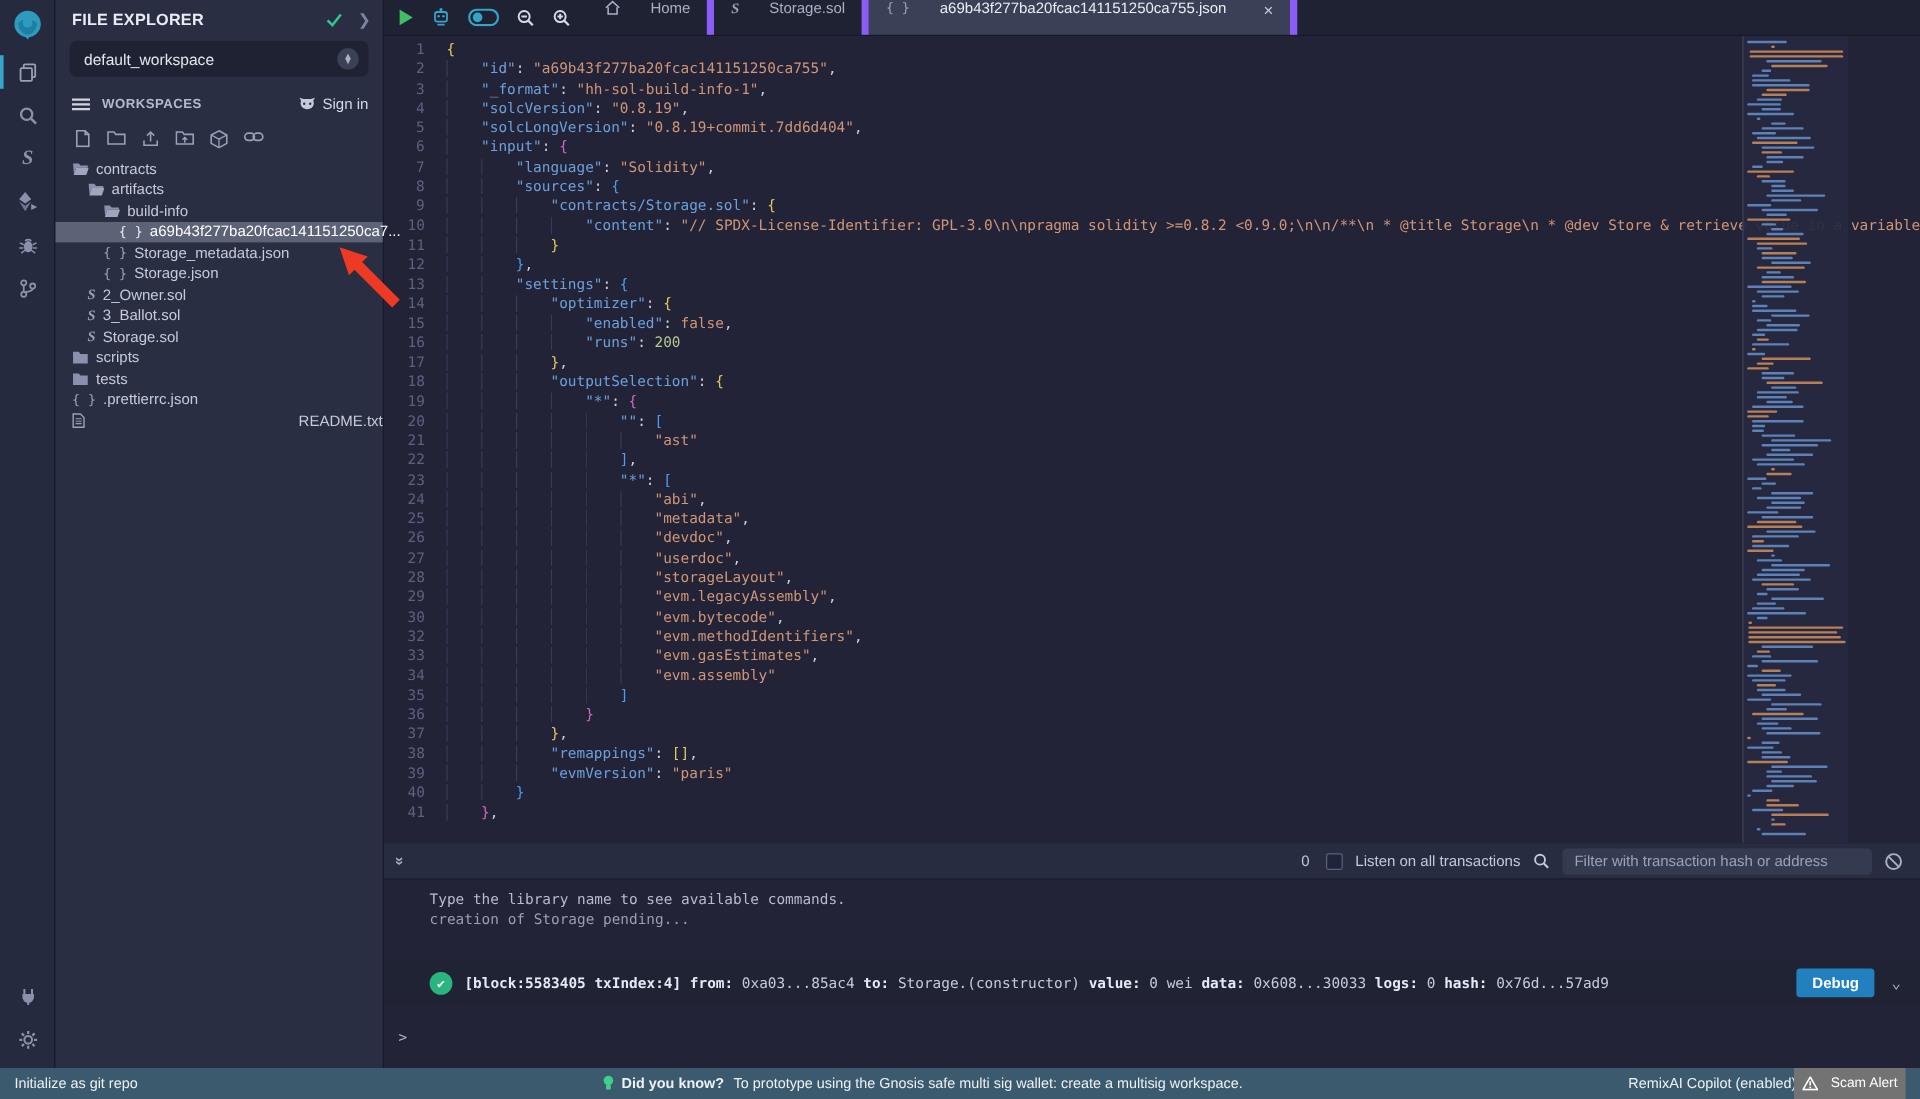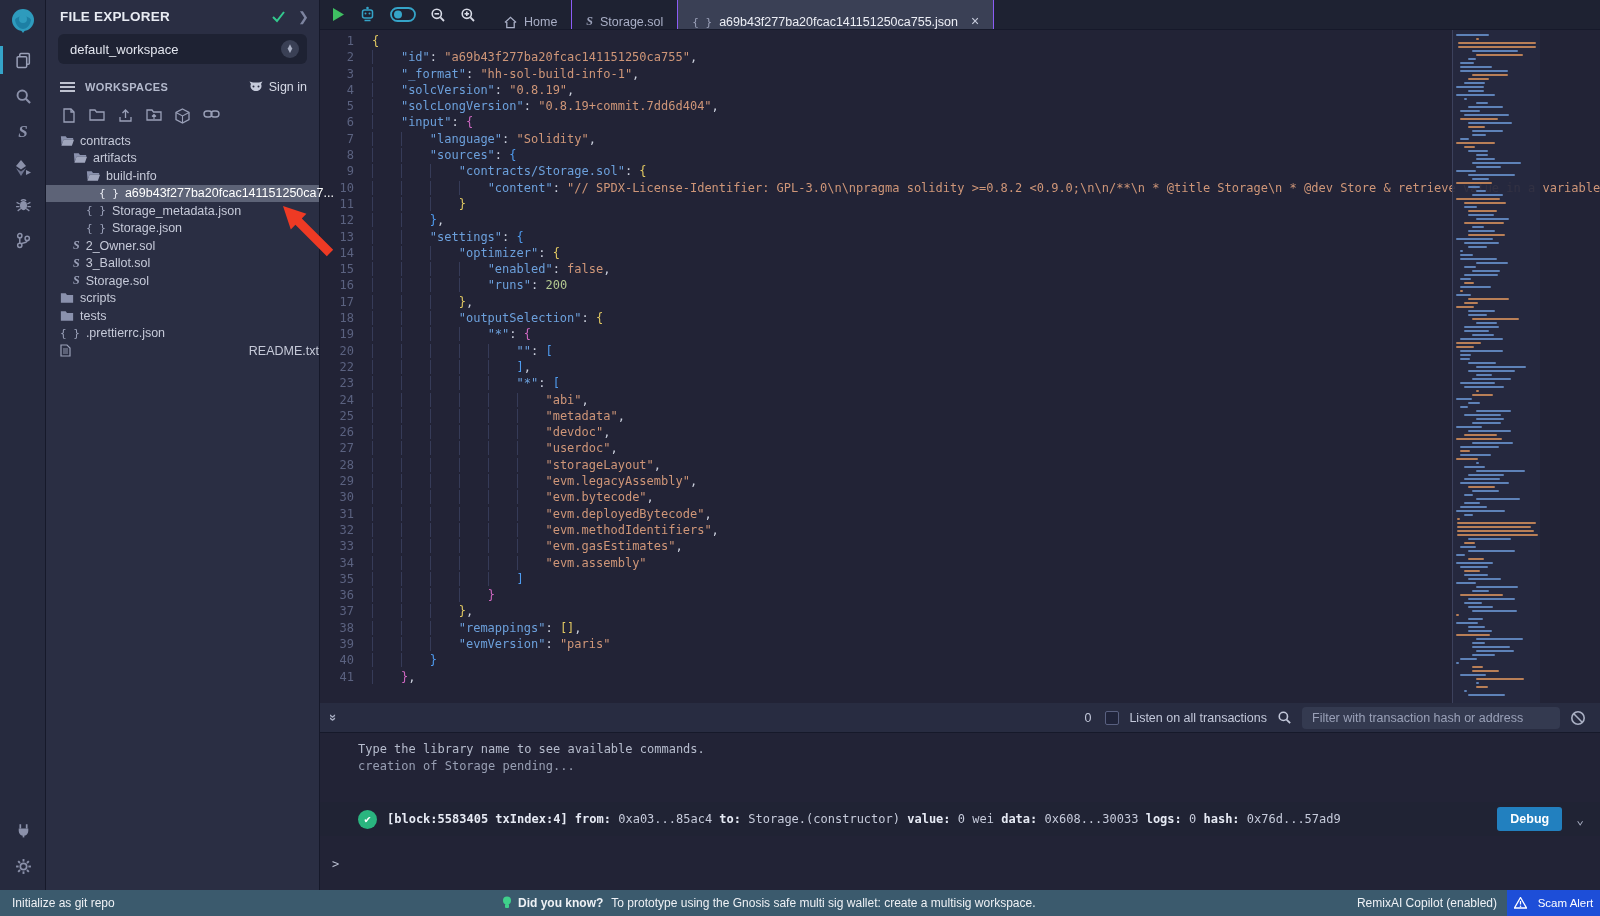--- a/index.html
+++ b/index.html
@@ -37,22 +37,22 @@
   .tico { font-family:"DejaVu Sans Mono",monospace; font-size:11px; color:#9aa0b8; }
   .tree-row.selected .tico { color:#e8eaf2; }
   .tico.sol { font-family:"Liberation Serif",serif; font-style:italic; font-weight:bold; font-size:12px; }
   
   #red-arrow { position:absolute; left:255px; top:190px; z-index:60; pointer-events:none; }
   
   #editor { position:absolute; left:320px; top:0; right:0; height:703px; background:#222336; }
   #tabbar { height:30px; background:#1e2232; border-bottom:1px solid #16192a; display:flex; align-items:stretch; }
   .tb-icons { display:flex; align-items:center; gap:14px; padding:0 14px 0 12px; }
   .tb-ic { cursor:pointer; display:flex; align-items:center; }
-  .tab { display:flex; align-items:flex-end; gap:7px; padding:0 14px; font-size:12.5px; color:#a9afc6;
-    border-right:1px solid #8b5cf6; cursor:pointer; white-space:nowrap; }
+  .tab { display:flex; align-items:flex-start; gap:25px; padding:0 14px; font-size:12.5px; color:#a9afc6;
+    border-right:6px solid #8b5cf6; cursor:pointer; white-space:nowrap; }
   .tab.active { background:#3a4055; color:#eceef5; }
   .tab .close { margin-left:6px; color:#c9cedf; font-size:14px; }
   
   #code-area { position:relative; height:673px; overflow:hidden;
     font-family:"DejaVu Sans Mono",monospace; font-size:12px; line-height:16.3px; }
   #code-lines { padding-top:3px; }
   .line { display:flex; white-space:pre; }
   .ln { width:52px; text-align:right; padding-right:18px; color:#5b6280; flex:none; user-select:none; }
   .ig { box-shadow:inset 1px 0 0 #363b58; }
   .tk-k { color:#6ca0dc; } .tk-s { color:#cf9678; } .tk-n { color:#b3c88f; }
@@ -84,21 +84,21 @@
     font-family:"Liberation Sans",sans-serif; font-size:12.5px; font-weight:bold; padding:5px 13px; cursor:pointer; }
   #tx-chevron { margin-right:16px; color:#aab0c4; font-size:13px; cursor:pointer; }
   #term-prompt { position:absolute; left:12px; bottom:18px; color:#b8bdcf; }
   
   #status-bar { position:absolute; left:0; top:890px; width:1600px; height:26px; background:#3b5a6d;
     display:flex; align-items:center; font-size:12px; color:#eef1f5; z-index:10; }
   #git-init { margin-left:12px; }
   #didyouknow { position:absolute; left:502px; display:flex; align-items:center; gap:6px; }
   #didyouknow b { margin-right:2px; }
   #copilot { position:absolute; right:103px; }
-  #scam-alert { position:absolute; right:0; top:0; height:26px; width:93px; background:#1d4ed8; color:#fff;
+  #scam-alert { position:absolute; right:12px; top:0; height:26px; width:93px; background:#737373; color:#fff;
     display:flex; align-items:center; justify-content:center; gap:11px; font-size:11.5px; cursor:pointer; }
   svg { display:block; }
 </style>
 </head>
 <body>
 
 <div id="activity-bar">
   <div id="activity-col">
     <div class="act-icon" style="height:42px">
       <svg width="28" height="28" viewBox="0 0 28 28">
@@ -386,30 +386,30 @@
         <div class="line"><span class="ln">11</span><span><span class="ig">    </span><span class="ig">    </span><span class="ig">    </span><span class="tk-y">}</span></span></div>
         <div class="line"><span class="ln">12</span><span><span class="ig">    </span><span class="ig">    </span><span class="tk-u">}</span><span class="tk-p">,</span></span></div>
         <div class="line"><span class="ln">13</span><span><span class="ig">    </span><span class="ig">    </span><span class="tk-k">"settings"</span><span class="tk-p">: </span><span class="tk-u">{</span></span></div>
         <div class="line"><span class="ln">14</span><span><span class="ig">    </span><span class="ig">    </span><span class="ig">    </span><span class="tk-k">"optimizer"</span><span class="tk-p">: </span><span class="tk-y">{</span></span></div>
         <div class="line"><span class="ln">15</span><span><span class="ig">    </span><span class="ig">    </span><span class="ig">    </span><span class="ig">    </span><span class="tk-k">"enabled"</span><span class="tk-p">: </span><span class="tk-b">false</span><span class="tk-p">,</span></span></div>
         <div class="line"><span class="ln">16</span><span><span class="ig">    </span><span class="ig">    </span><span class="ig">    </span><span class="ig">    </span><span class="tk-k">"runs"</span><span class="tk-p">: </span><span class="tk-n">200</span></span></div>
         <div class="line"><span class="ln">17</span><span><span class="ig">    </span><span class="ig">    </span><span class="ig">    </span><span class="tk-y">}</span><span class="tk-p">,</span></span></div>
         <div class="line"><span class="ln">18</span><span><span class="ig">    </span><span class="ig">    </span><span class="ig">    </span><span class="tk-k">"outputSelection"</span><span class="tk-p">: </span><span class="tk-y">{</span></span></div>
         <div class="line"><span class="ln">19</span><span><span class="ig">    </span><span class="ig">    </span><span class="ig">    </span><span class="ig">    </span><span class="tk-k">"*"</span><span class="tk-p">: </span><span class="tk-m">{</span></span></div>
         <div class="line"><span class="ln">20</span><span><span class="ig">    </span><span class="ig">    </span><span class="ig">    </span><span class="ig">    </span><span class="ig">    </span><span class="tk-k">""</span><span class="tk-p">: </span><span class="tk-u">[</span></span></div>
+        <div class="line"><span class="ln">21</span><span><span class="ig">    </span><span class="ig">    </span><span class="ig">    </span><span class="ig">    </span><span class="ig">    </span><span class="ig">    </span><span class="tk-s">"ast"</span></span></div>
         <div class="line"><span class="ln">22</span><span><span class="ig">    </span><span class="ig">    </span><span class="ig">    </span><span class="ig">    </span><span class="ig">    </span><span class="tk-u">]</span><span class="tk-p">,</span></span></div>
         <div class="line"><span class="ln">23</span><span><span class="ig">    </span><span class="ig">    </span><span class="ig">    </span><span class="ig">    </span><span class="ig">    </span><span class="tk-k">"*"</span><span class="tk-p">: </span><span class="tk-u">[</span></span></div>
         <div class="line"><span class="ln">24</span><span><span class="ig">    </span><span class="ig">    </span><span class="ig">    </span><span class="ig">    </span><span class="ig">    </span><span class="ig">    </span><span class="tk-s">"abi"</span><span class="tk-p">,</span></span></div>
         <div class="line"><span class="ln">25</span><span><span class="ig">    </span><span class="ig">    </span><span class="ig">    </span><span class="ig">    </span><span class="ig">    </span><span class="ig">    </span><span class="tk-s">"metadata"</span><span class="tk-p">,</span></span></div>
         <div class="line"><span class="ln">26</span><span><span class="ig">    </span><span class="ig">    </span><span class="ig">    </span><span class="ig">    </span><span class="ig">    </span><span class="ig">    </span><span class="tk-s">"devdoc"</span><span class="tk-p">,</span></span></div>
         <div class="line"><span class="ln">27</span><span><span class="ig">    </span><span class="ig">    </span><span class="ig">    </span><span class="ig">    </span><span class="ig">    </span><span class="ig">    </span><span class="tk-s">"userdoc"</span><span class="tk-p">,</span></span></div>
         <div class="line"><span class="ln">28</span><span><span class="ig">    </span><span class="ig">    </span><span class="ig">    </span><span class="ig">    </span><span class="ig">    </span><span class="ig">    </span><span class="tk-s">"storageLayout"</span><span class="tk-p">,</span></span></div>
         <div class="line"><span class="ln">29</span><span><span class="ig">    </span><span class="ig">    </span><span class="ig">    </span><span class="ig">    </span><span class="ig">    </span><span class="ig">    </span><span class="tk-s">"evm.legacyAssembly"</span><span class="tk-p">,</span></span></div>
         <div class="line"><span class="ln">30</span><span><span class="ig">    </span><span class="ig">    </span><span class="ig">    </span><span class="ig">    </span><span class="ig">    </span><span class="ig">    </span><span class="tk-s">"evm.bytecode"</span><span class="tk-p">,</span></span></div>
-        <div class="line"><span class="ln">31</span><span><span class="ig">    </span><span class="ig">    </span><span class="ig">    </span><span class="ig">    </span><span class="ig">    </span><span class="ig">    </span><span class="tk-s">"evm.deployedBytecode"</span><span class="tk-p">,</span></span></div>
         <div class="line"><span class="ln">32</span><span><span class="ig">    </span><span class="ig">    </span><span class="ig">    </span><span class="ig">    </span><span class="ig">    </span><span class="ig">    </span><span class="tk-s">"evm.methodIdentifiers"</span><span class="tk-p">,</span></span></div>
         <div class="line"><span class="ln">33</span><span><span class="ig">    </span><span class="ig">    </span><span class="ig">    </span><span class="ig">    </span><span class="ig">    </span><span class="ig">    </span><span class="tk-s">"evm.gasEstimates"</span><span class="tk-p">,</span></span></div>
         <div class="line"><span class="ln">34</span><span><span class="ig">    </span><span class="ig">    </span><span class="ig">    </span><span class="ig">    </span><span class="ig">    </span><span class="ig">    </span><span class="tk-s">"evm.assembly"</span></span></div>
         <div class="line"><span class="ln">35</span><span><span class="ig">    </span><span class="ig">    </span><span class="ig">    </span><span class="ig">    </span><span class="ig">    </span><span class="tk-u">]</span></span></div>
         <div class="line"><span class="ln">36</span><span><span class="ig">    </span><span class="ig">    </span><span class="ig">    </span><span class="ig">    </span><span class="tk-m">}</span></span></div>
         <div class="line"><span class="ln">37</span><span><span class="ig">    </span><span class="ig">    </span><span class="ig">    </span><span class="tk-y">}</span><span class="tk-p">,</span></span></div>
         <div class="line"><span class="ln">38</span><span><span class="ig">    </span><span class="ig">    </span><span class="ig">    </span><span class="tk-k">"remappings"</span><span class="tk-p">: </span><span class="tk-y">[]</span><span class="tk-p">,</span></span></div>
         <div class="line"><span class="ln">39</span><span><span class="ig">    </span><span class="ig">    </span><span class="ig">    </span><span class="tk-k">"evmVersion"</span><span class="tk-p">: </span><span class="tk-s">"paris"</span></span></div>
         <div class="line"><span class="ln">40</span><span><span class="ig">    </span><span class="ig">    </span><span class="tk-u">}</span></span></div>
         <div class="line"><span class="ln">41</span><span><span class="ig">    </span><span class="tk-m">}</span><span class="tk-p">,</span></span></div>

